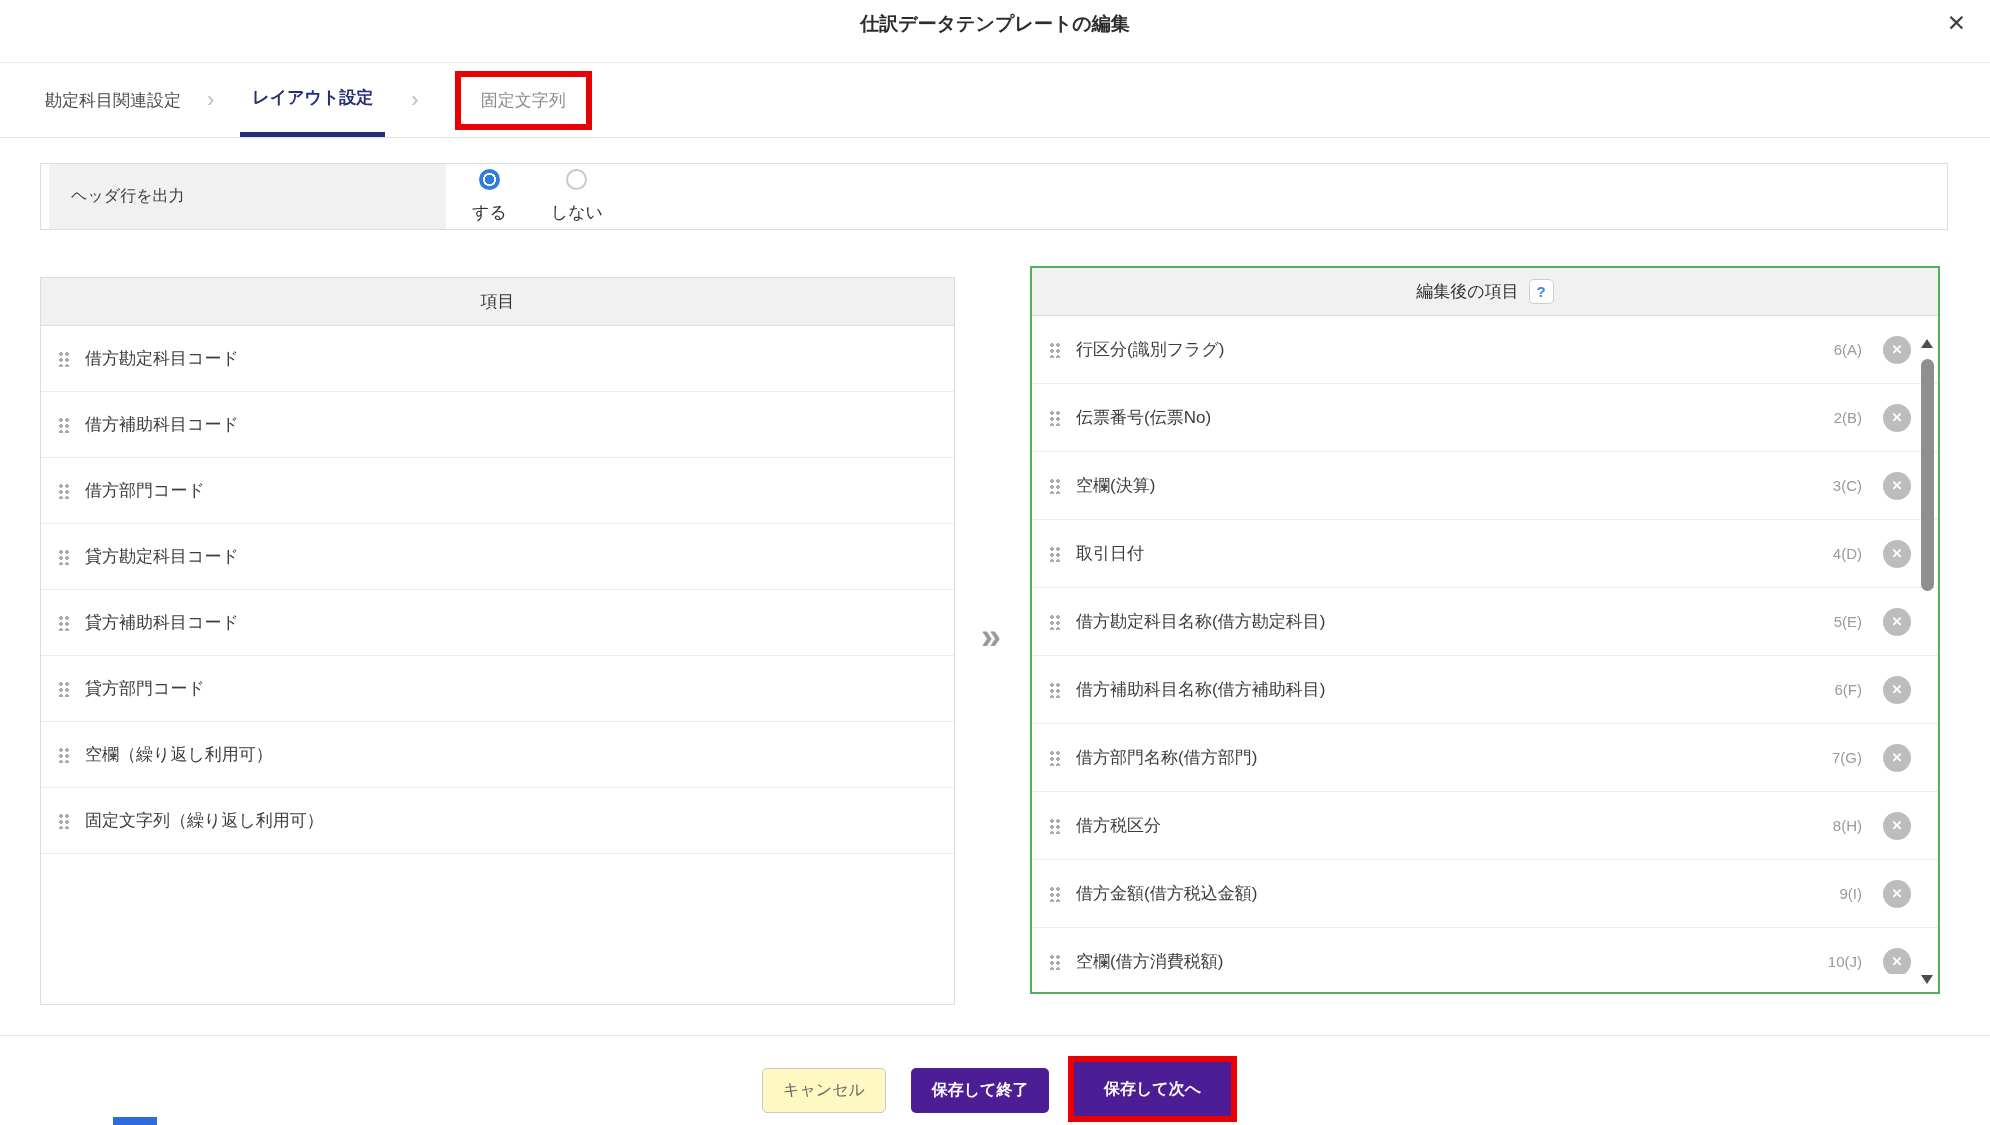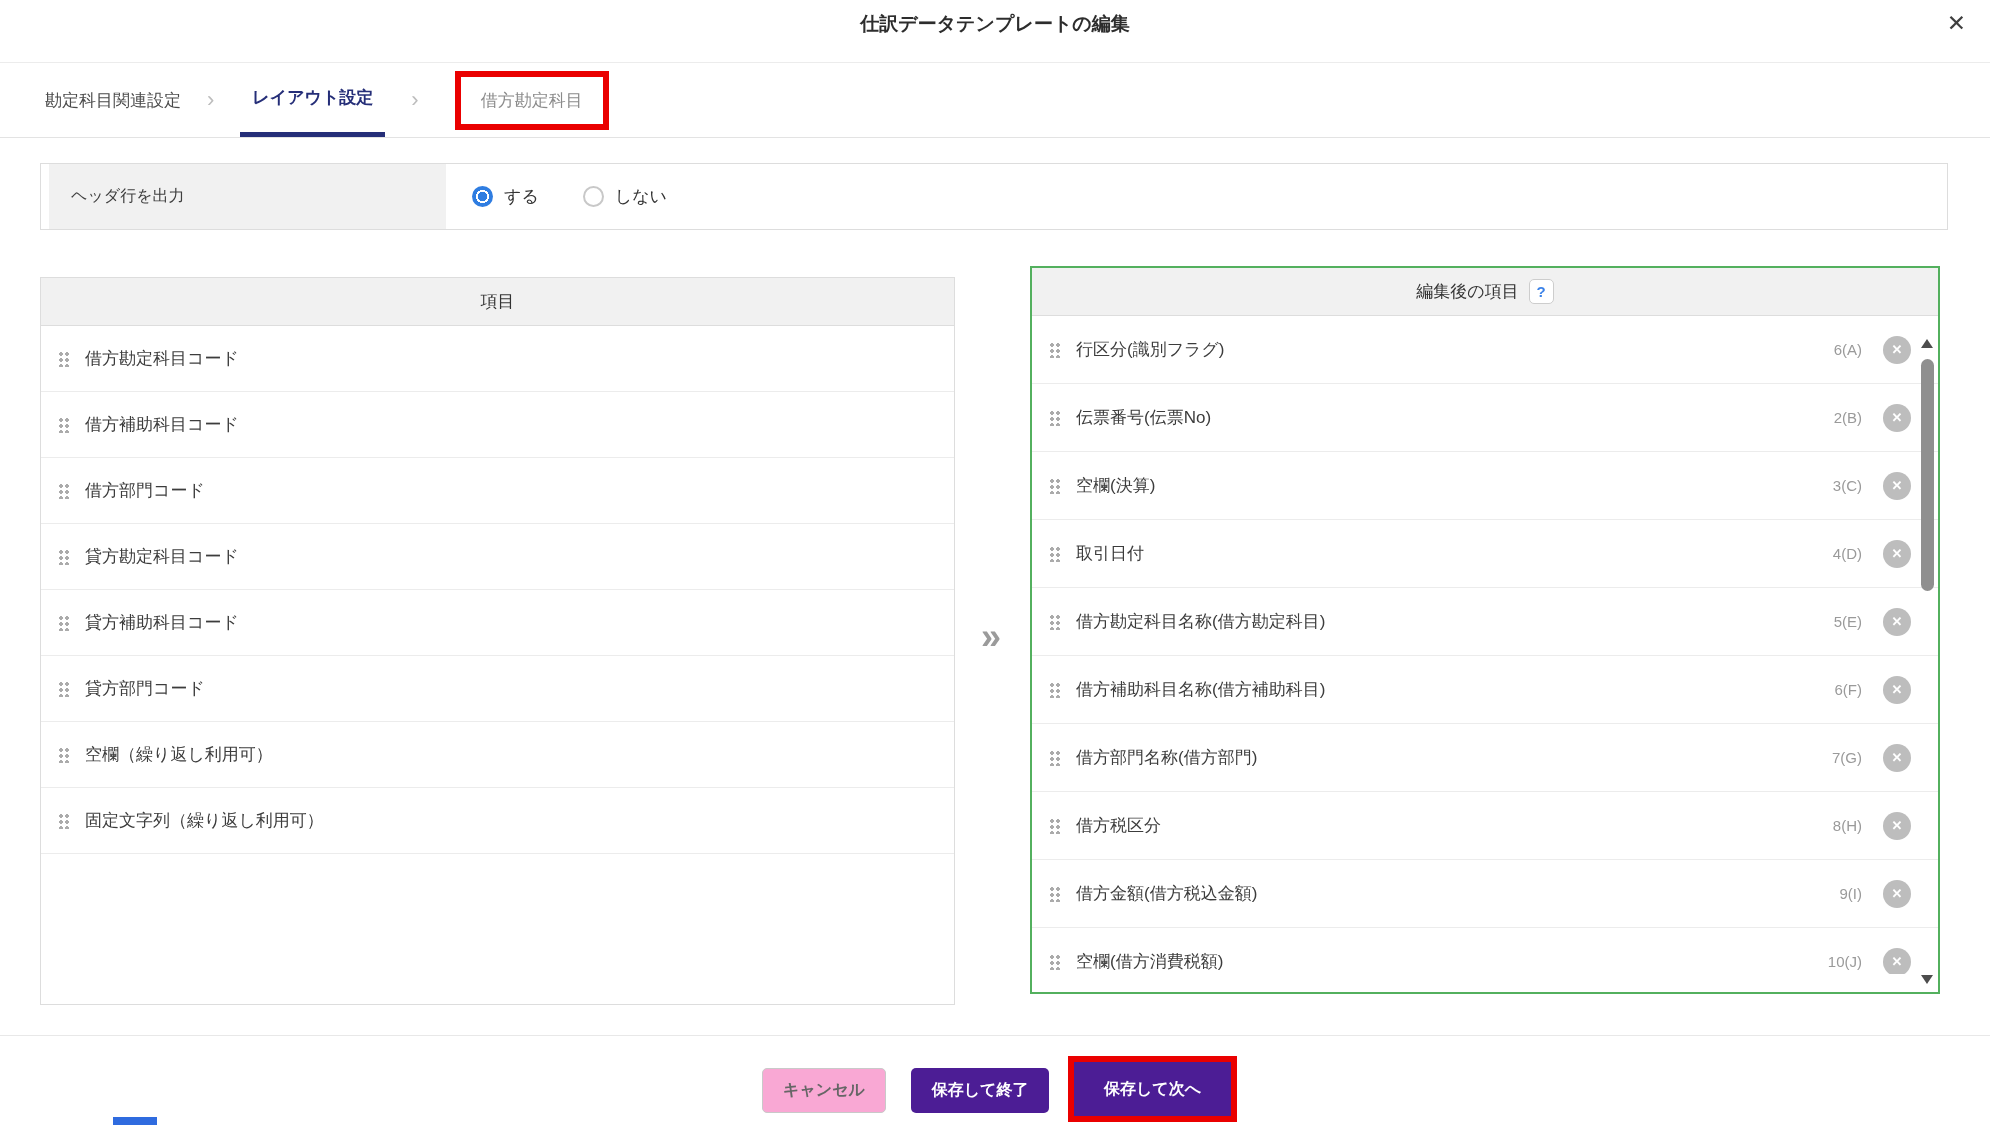--- a/index.html
+++ b/index.html
@@ -24,21 +24,21 @@
   .step-active{ color:#252e78; font-weight:bold; border-bottom:5px solid #252e78; padding:0 12px; }
   .step-3-box{ border:6px solid #ea0000; margin-left:10px; align-self:center; padding:12px 20px; }
   .step-3-box span{ color:#8b8b8b; font-size:17px; cursor:pointer; }
 
   
   .header-setting{ position:absolute; top:163px; left:40px; width:1908px; height:67px;
     border:1px solid #dddddd; display:flex; background:#fff;padding-left:8px; }
   .header-setting-label{ width:397px; background:#f1f1f1; display:flex; align-items:center;
     padding-left:22px; font-size:16px; color:#3f3f3f; }
   .radio-area{ display:flex; align-items:center; padding-left:26px; gap:44px; }
-  .radio-option{ display:flex; align-items:center; gap:11px; font-size:17px; color:#333; cursor:pointer; }
+  .radio-option{ display:flex; align-items:center; gap:11px; font-size:17px; color:#333; cursor:pointer;flex-direction:column; }
   .radio-checked{ width:21px; height:21px; border-radius:50%; flex-shrink:0;
     background:radial-gradient(circle,#2f7de1 0 4.5px,#ffffff 4.5px 6.5px,#2f7de1 6.5px); }
   .radio-unchecked{ width:21px; height:21px; border-radius:50%; border:2px solid #c8c8c8; background:#fff; flex-shrink:0; }
 
   
   .panel-left{ position:absolute; left:40px; top:277px; width:915px; height:728px;
     border:1px solid #dddddd; background:#fff; }
   .panel-header{ height:48px; background:#f1f1f1; border-bottom:1px solid #dddddd;
     display:flex; align-items:center; justify-content:center; font-size:17px; color:#333; gap:10px; }
   .src-row{ height:66px; border-bottom:1px solid #ececec; display:flex; align-items:center;
@@ -72,21 +72,21 @@
   .scroll-thumb{ position:absolute; top:23px; left:1px; width:13px; height:232px;
     background:#8f8f8f; border-radius:7px; }
   .scroll-down{ position:absolute; bottom:3px; left:1px; width:0; height:0;
     border-left:6.5px solid transparent; border-right:6.5px solid transparent; border-top:9px solid #4d4d4d; }
 
   
   .footer-divider{ position:absolute; top:1035px; left:0; width:100%; height:1px; background:#e8e8e8; }
   .btn{ display:flex; align-items:center; justify-content:center; border-radius:5px;
     font-size:16px; cursor:pointer; font-family:inherit; }
   .btn-cancel{ position:absolute; left:762px; top:1068px; width:124px; height:45px;
-    background:#f9a8d4; border:1px solid #c9c9c9; color:#666666;font-weight:bold; }
+    background:#fef9c3; border:1px solid #c9c9c9; color:#666666; }
   .btn-green{ background:#4c1d95; border:none; color:#ffffff; font-weight:bold; }
   .btn-save-exit{ position:absolute; left:911px; top:1068px; width:138px; height:45px; }
   .save-next-box{ position:absolute; left:1068px; top:1056px; width:169px; height:66px; border:6px solid #ea0000;font-family:Liberation Serif, serif; }
   .btn-save-next{ width:100%; height:100%; border-radius:0; }
 
   .blue-bar{ position:absolute; left:113px; top:1117px; width:44px; height:8px; background:#2f6bdf; }
 </style>
 </head>
 <body>
 
@@ -94,21 +94,21 @@
 
   <div class="dialog-title">仕訳データテンプレートの編集</div>
   <button class="close-btn">✕</button>
 
   <div class="step-nav">
     <div class="step step-1">勘定科目関連設定</div>
     <div class="step-chevron">›</div>
     <div class="step step-active">レイアウト設定</div>
     <div class="step-chevron">›</div>
     <div class="step-3-box">
-      <span>借方勘定科目</span>
+      <span>固定文字列</span>
     </div>
   </div>
 
   <div class="header-setting">
     <div class="header-setting-label">ヘッダ行を出力</div>
     <div class="radio-area">
       <label class="radio-option">
         <span class="radio-checked"></span>
         <span>する</span>
       </label>

